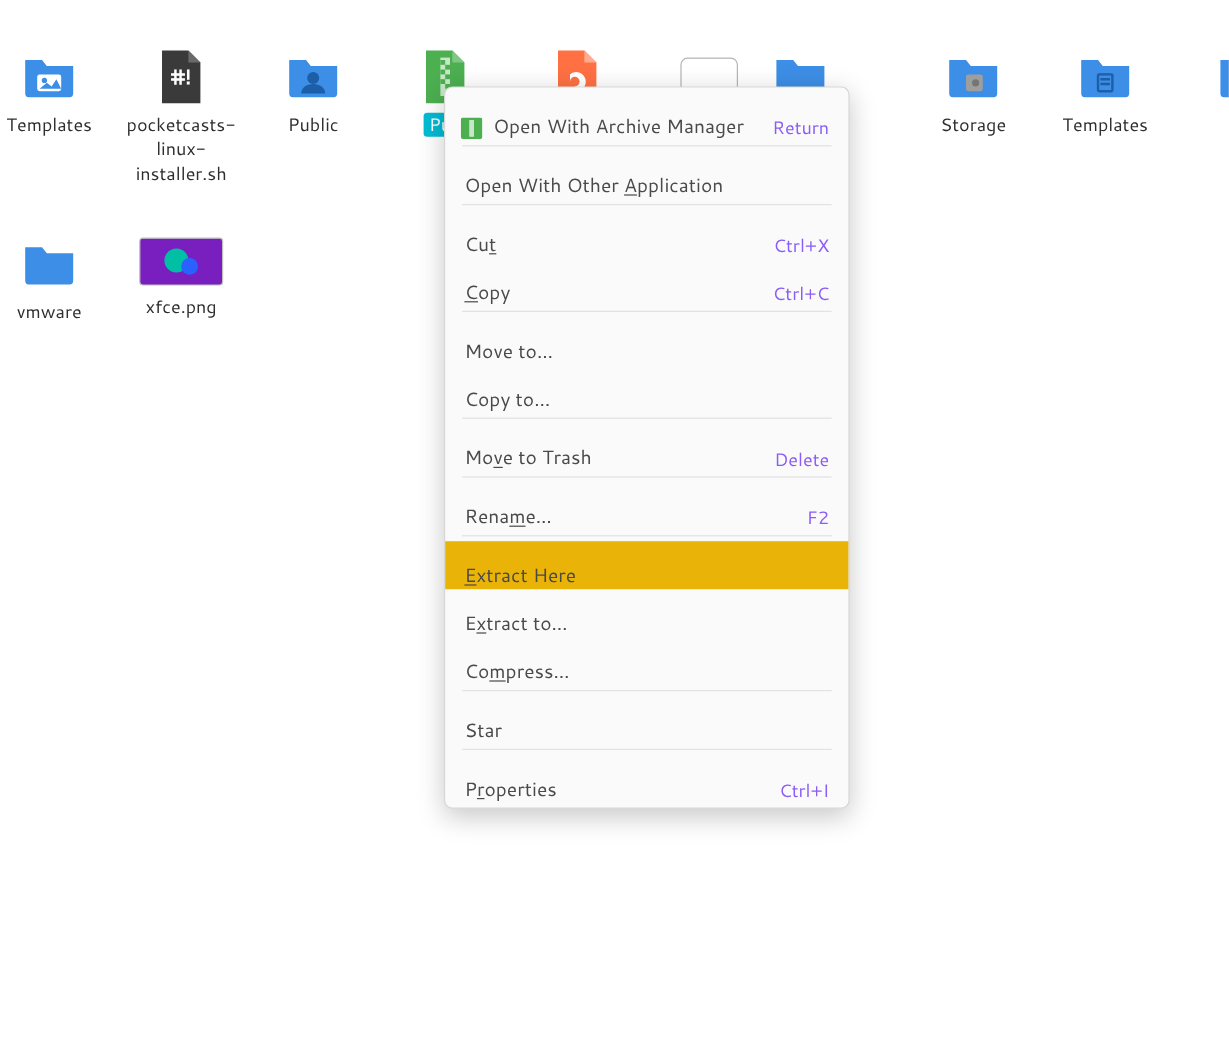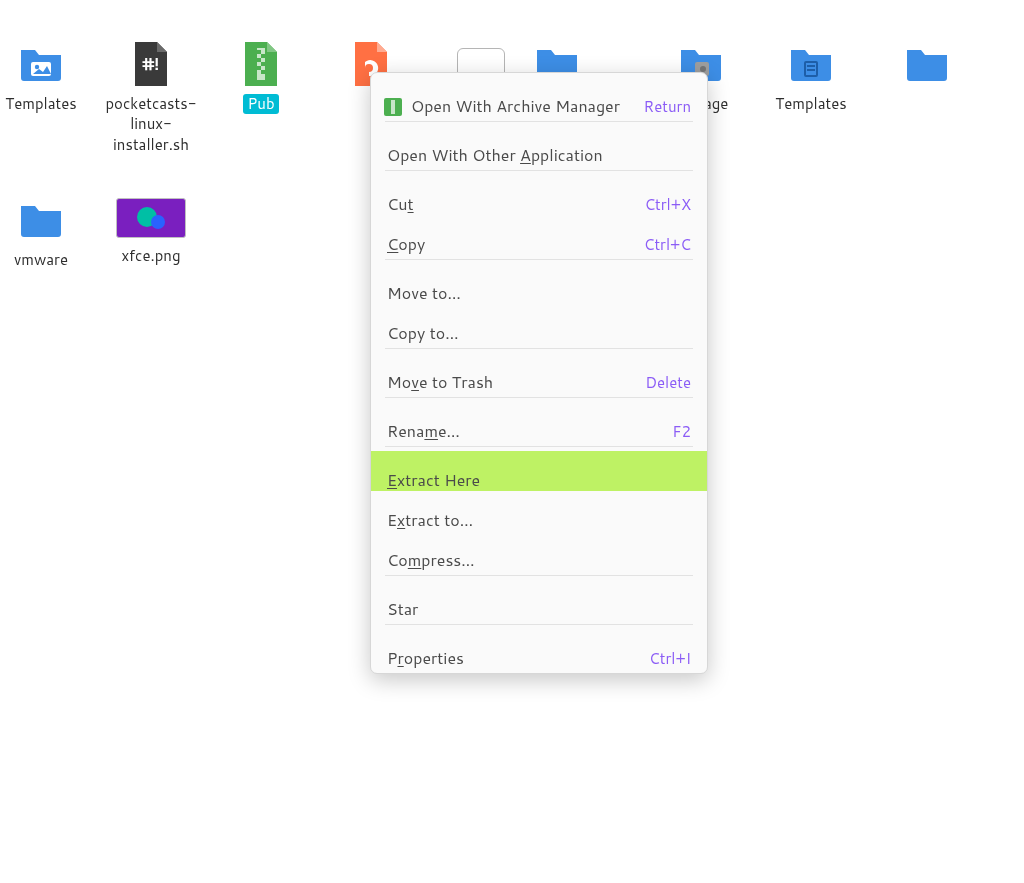--- a/index.html
+++ b/index.html
@@ -24,21 +24,21 @@
   .sel-box{width:70px;height:40px;background:#ffffff;border:1px solid #b5b5b5;
            border-radius:6px;box-sizing:border-box;}
   
   .menu{position:absolute;left:370px;top:72px;width:336px;background:#fafafa;
         border:1px solid #d7d7d7;border-radius:7px;
         box-shadow:0 6px 22px rgba(0,0,0,0.22);padding:4px 0;}
   .mi{display:flex;align-items:flex-end;height:40px;padding:0 16px;
       color:#4a4a4a;font-size:16px;}
   .mi .txt{flex:1;}
   .mi .accel{color:#8b5cf6;font-size:15px;}
-  .mi.hover{background:#bef264;}
+  .mi.hover{background:#eab308;}
   .mi.icon{padding-left:12px;}
   .mi .mico{width:20px;height:20px;margin-right:8px;display:inline-flex;
             align-items:center;justify-content:center;}
   .sep{height:1px;background:#e2e2e2;margin:4px 14px;}
   .u{text-decoration:underline;text-underline-offset:2px;}
 </style>
 </head>
 <body>
 
 <div class="desktop">
@@ -61,20 +61,30 @@
       <div class="icon-box">
         <svg width="40" height="48" viewBox="0 0 40 48">
             <path fill="#3a3a3a" d="M4 2h22l10 10v34H4z"></path>
             <path fill="#6a6a6a" d="M26 2l10 10H26z"></path>
             <text x="20" y="30" text-anchor="middle" font-size="17" font-weight="700" fill="#fff">#!</text>
           </svg>
       </div>
       <div class="label">pocketcasts-linux-installer.sh</div>
     </div>
 
+    <div class="cell">
+      <div class="icon-box">
+        <svg width="48" height="48" viewBox="0 0 48 48">
+            <path fill="#3d8ee6" d="M4 10h14l4 5h22v23a3 3 0 0 1-3 3H7a3 3 0 0 1-3-3z"></path>
+            <circle cx="24" cy="25" r="5" fill="#1d5ea8"></circle>
+            <path fill="#1d5ea8" d="M14 38c0-5 4.5-8 10-8s10 3 10 8z"></path>
+          </svg>
+      </div>
+      <div class="label">Public</div>
+    </div>
 
     <div class="cell">
       <div class="icon-box">
         <svg width="40" height="48" viewBox="0 0 40 48">
             <path fill="#4caf50" d="M4 2h22l10 10v34H4z"></path>
             <path fill="#81c784" d="M26 2l10 10H26z"></path>
             <rect x="16" y="8" width="8" height="32" fill="#c8e6c9"></rect>
             <g fill="#4caf50">
               <rect x="16" y="10" width="4" height="4"></rect>
               <rect x="20" y="14" width="4" height="4"></rect>

